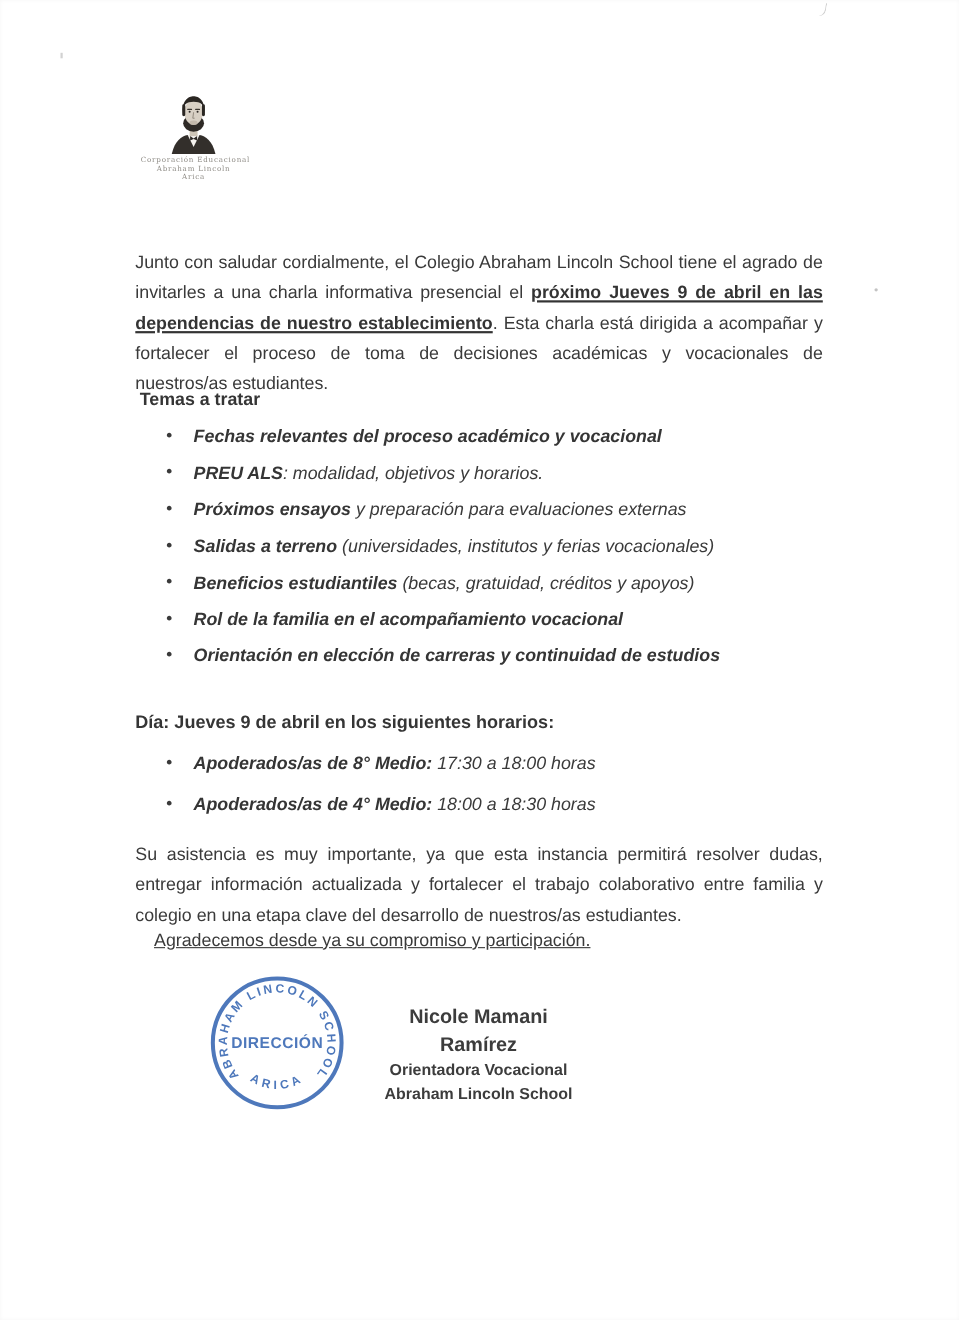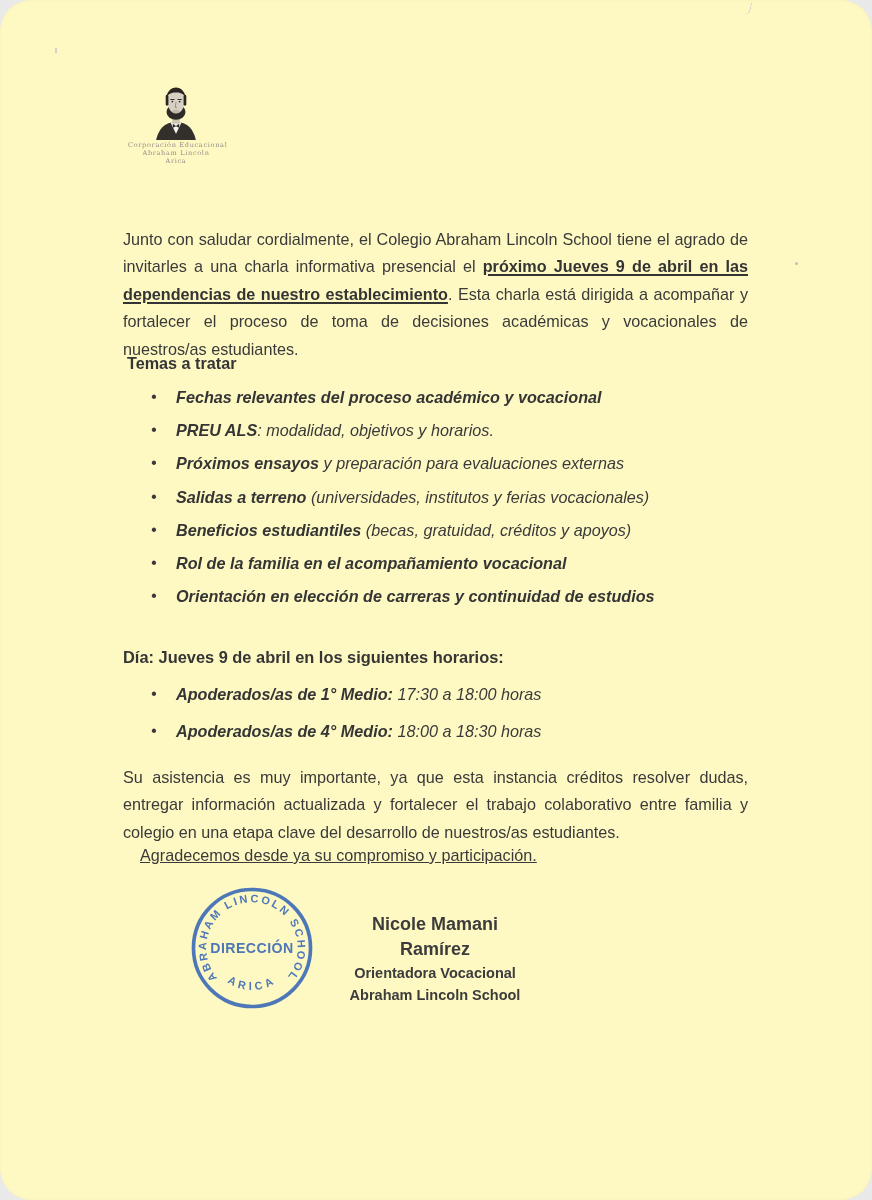--- a/index.html
+++ b/index.html
@@ -1,25 +1,24 @@
 <!DOCTYPE html>
 <html><head>
 <meta charset="utf-8">
 <style>
   html, body { margin: 0; padding: 0; background: #e9e9e9; }
   .page {
     position: relative;
     width: 872px;
     height: 1200px;
-    background: #fef9c3;
+    background: #ffffff;
     font-family: "Liberation Sans", sans-serif;
     color: #3a3a3a;
     overflow: hidden;
     box-shadow: inset 0 0 4px rgba(0,0,0,0.04);
-    border-radius: 31px;
   }
 
   
   .logo { position: absolute; left: 128px; top: 84px; width: 96px; text-align: center; }
   .portrait { width: 46px; height: 56px; display: block; margin: 0 auto; }
   .logo-caption {
     margin-top: 1px;
     font-family: "DejaVu Serif", serif;
     font-size: 6.5px;
     line-height: 8px;
@@ -133,25 +132,25 @@
     <li><span class="b">PREU ALS</span><span>: modalidad, objetivos y horarios.</span></li>
     <li><span class="b">Próximos ensayos</span><span> y preparación para evaluaciones externas</span></li>
     <li><span class="b">Salidas a terreno</span><span> (universidades, institutos y ferias vocacionales)</span></li>
     <li><span class="b">Beneficios estudiantiles</span><span> (becas, gratuidad, créditos y apoyos)</span></li>
     <li><span class="b">Rol de la familia en el acompañamiento vocacional</span><span></span></li>
     <li><span class="b">Orientación en elección de carreras y continuidad de estudios</span><span></span></li>
   </ul>
 
   <h3 class="schedule-heading">Día: Jueves 9 de abril en los siguientes horarios:</h3>
   <ul class="bullet-list schedule">
-    <li><span class="b">Apoderados/as de 1° Medio:</span><span> 17:30 a 18:00 horas</span></li>
+    <li><span class="b">Apoderados/as de 8° Medio:</span><span> 17:30 a 18:00 horas</span></li>
     <li><span class="b">Apoderados/as de 4° Medio:</span><span> 18:00 a 18:30 horas</span></li>
   </ul>
 
-  <p class="closing-1">Su asistencia es muy importante, ya que esta instancia créditos resolver dudas, entregar información actualizada y fortalecer el trabajo colaborativo entre familia y colegio en una etapa clave del desarrollo de nuestros/as estudiantes.</p>
+  <p class="closing-1">Su asistencia es muy importante, ya que esta instancia permitirá resolver dudas, entregar información actualizada y fortalecer el trabajo colaborativo entre familia y colegio en una etapa clave del desarrollo de nuestros/as estudiantes.</p>
   <p class="closing-2">Agradecemos desde ya su compromiso y participación.</p>
 
   <div class="stamp">
     <svg viewBox="0 0 140 140" aria-hidden="true">
       <circle cx="70" cy="70" r="64" fill="none" stroke-width="4" stroke="#3f6db6"></circle>
       <path id="arcTop" d="M 34.64 105.36 A 50 50 0 1 1 105.36 105.36" fill="none"></path>
       <path id="arcBottom" d="M 37.5 102.5 A 46 46 0 0 0 102.5 102.5" fill="none"></path>
       <text class="stamp-arc-top" text-anchor="middle" fill="#3f6db6">
         <textPath href="#arcTop" startOffset="50%">ABRAHAM LINCOLN SCHOOL</textPath>
       </text>

